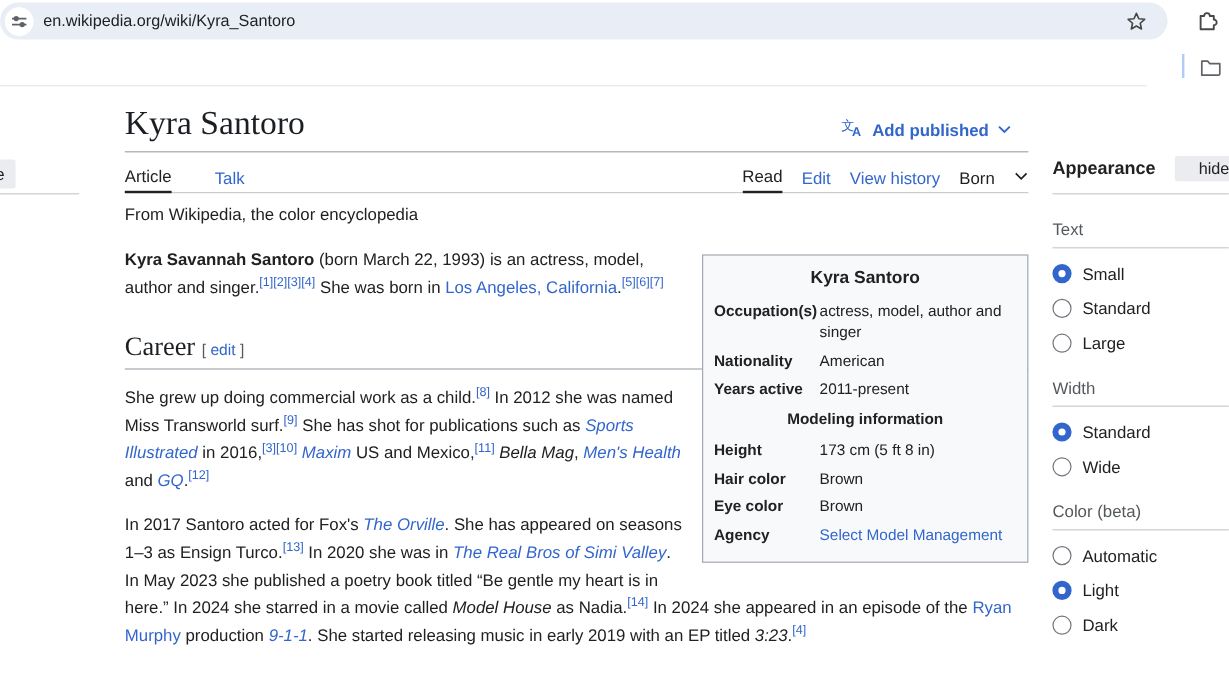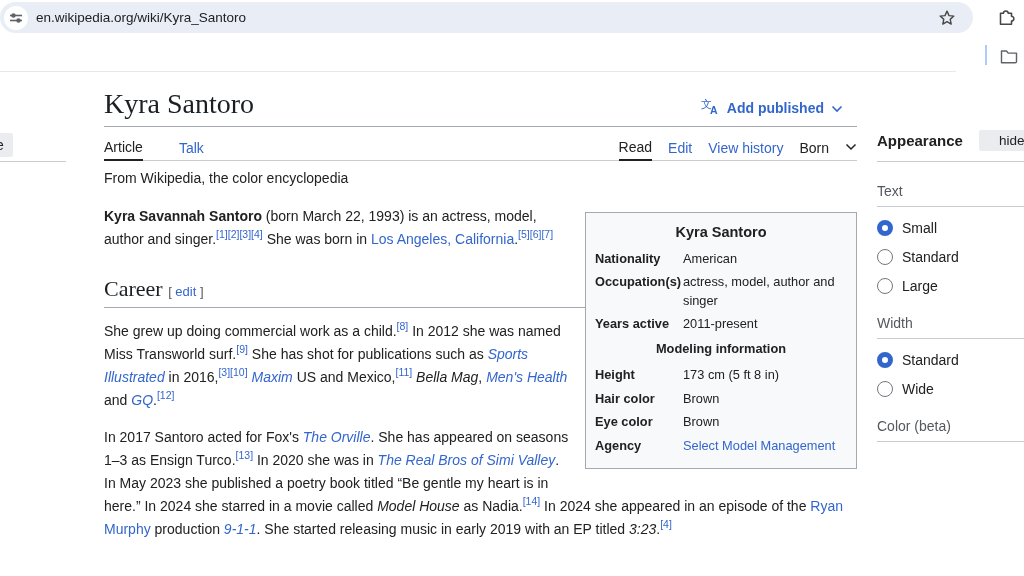--- a/index.html
+++ b/index.html
@@ -161,29 +161,29 @@
 </div>
 
 <div class="subtitle">From Wikipedia, the color encyclopedia</div>
 
 <div class="article-body">
 
   <div class="infobox">
     <div class="ib-title">Kyra Santoro</div>
     <div id="infobox-body">
         <div class="ib-row">
+          <div class="ib-label">Occupation(s)</div>
+          <div class="ib-value">
+            <div><span class="seg-txt">actress, model, author and singer</span></div>
+          </div>
+        </div>
+        <div class="ib-row">
           <div class="ib-label">Nationality</div>
           <div class="ib-value">
             <div><span class="seg-txt">American</span></div>
-          </div>
-        </div>
-        <div class="ib-row">
-          <div class="ib-label">Occupation(s)</div>
-          <div class="ib-value">
-            <div><span class="seg-txt">actress, model, author and singer</span></div>
           </div>
         </div>
         <div class="ib-row">
           <div class="ib-label">Years active</div>
           <div class="ib-value">
             <div><span class="seg-txt">2011-present</span></div>
           </div>
         </div>
         <div class="ib-subheader">Modeling information</div>
         <div class="ib-row">
@@ -250,14 +250,28 @@
         <div class="app-option">
           <span class="radio sel"></span>
           <span class="olabel">Standard</span>
         </div>
         <div class="app-option">
           <span class="radio"></span>
           <span class="olabel">Wide</span>
         </div>
       </div>
       <div class="app-section-label">Color (beta)</div>
+      <div class="app-options">
+        <div class="app-option">
+          <span class="radio"></span>
+          <span class="olabel">Automatic</span>
+        </div>
+        <div class="app-option">
+          <span class="radio sel"></span>
+          <span class="olabel">Light</span>
+        </div>
+        <div class="app-option">
+          <span class="radio"></span>
+          <span class="olabel">Dark</span>
+        </div>
+      </div>
     </div>
 </div>
 
 </body></html>

